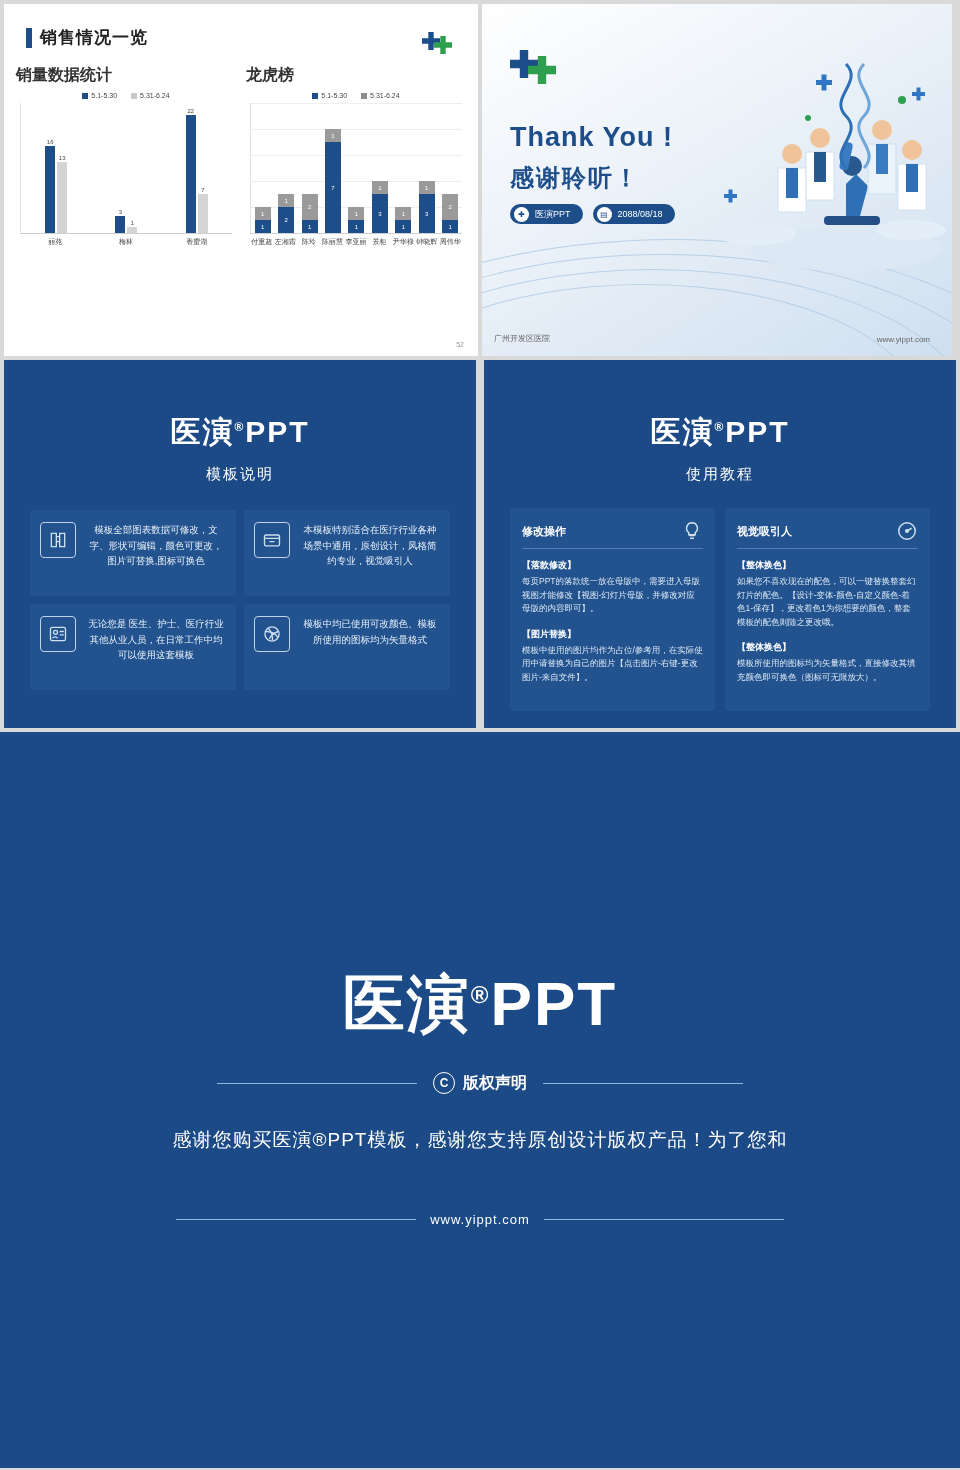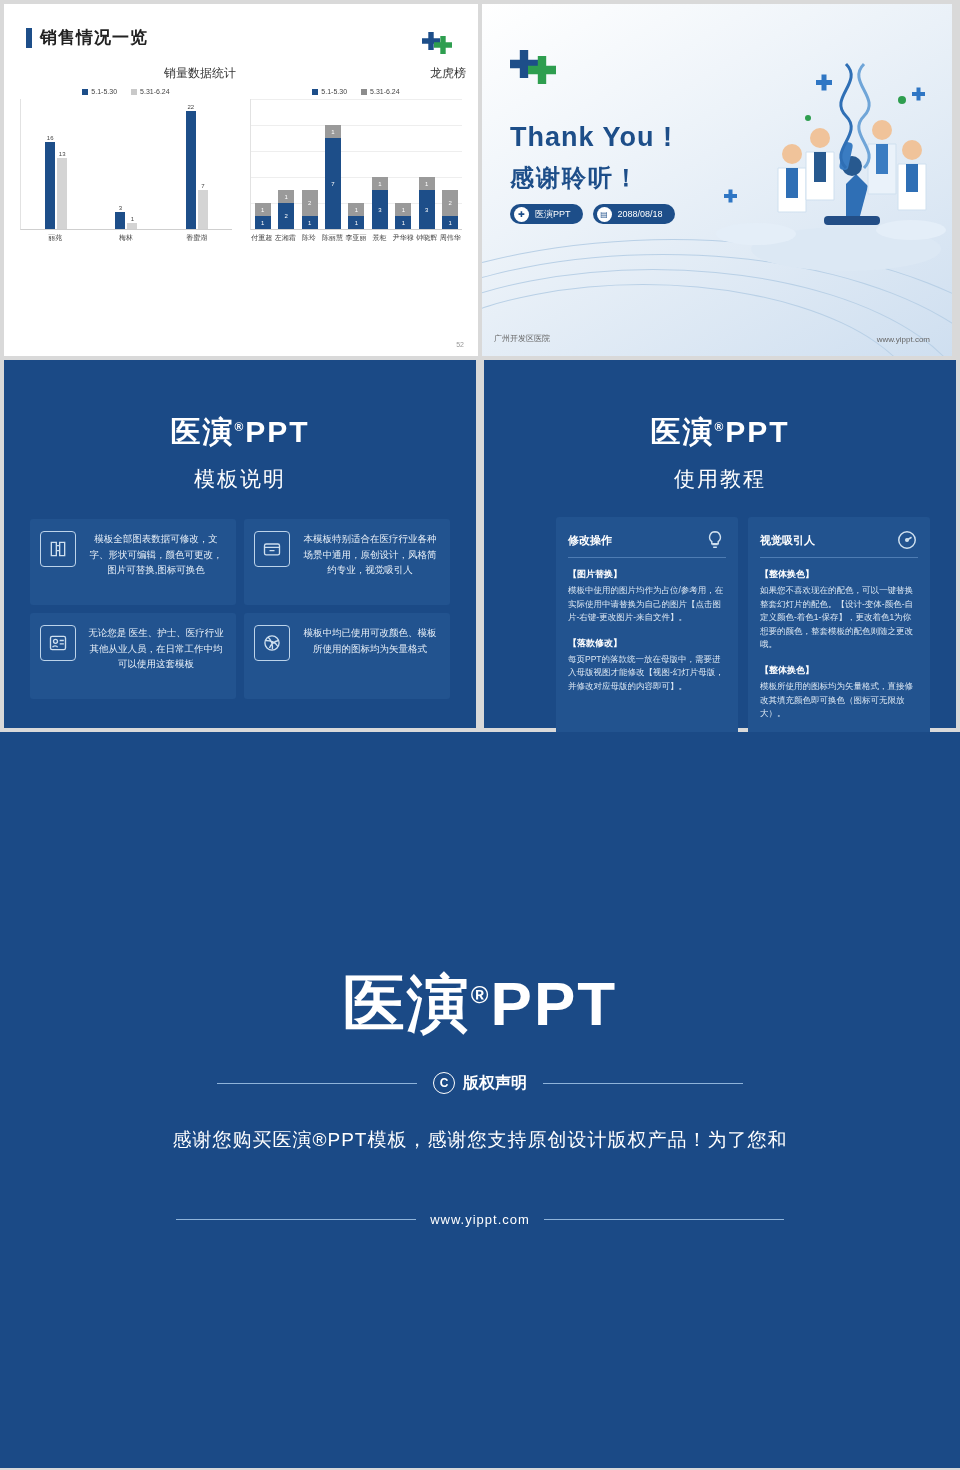--- a/index.html
+++ b/index.html
@@ -13,21 +13,21 @@
   
   .chart-title-bar{display:flex;align-items:center;padding:22px 0 0 22px;}
   .chart-title-bar .bar{width:6px;height:20px;background:#1d4e89;margin-right:8px;}
   .chart-title-bar .txt{font-size:17px;font-weight:bold;color:#222;letter-spacing:1px;}
   .logo-cross{position:absolute;right:24px;top:26px;width:32px;height:24px;}
   .logo-cross .c1{position:absolute;left:0;top:2px;width:18px;height:18px;background:#1d4e89;clip-path:polygon(35% 0,65% 0,65% 35%,100% 35%,100% 65%,65% 65%,65% 100%,35% 100%,35% 65%,0 65%,0 35%,35% 35%);}
   .logo-cross .c2{position:absolute;left:12px;top:6px;width:18px;height:18px;background:#2e9e4f;clip-path:polygon(35% 0,65% 0,65% 35%,100% 35%,100% 65%,65% 65%,65% 100%,35% 100%,35% 65%,0 65%,0 35%,35% 35%);}
 
   .charts-wrap{display:flex;padding:10px 12px 0 12px;gap:10px;}
   .chart-box{flex:1;}
-  .chart-box h4{margin:6px 0 6px 0;text-align:right;font-size:12px;color:#333;font-weight:normal;}
+  .chart-box h4{margin:6px 0 6px 0;text-align:left;font-size:16px;color:#333;font-weight:bold;}
   .legend{display:flex;justify-content:center;gap:14px;font-size:7px;color:#444;margin-bottom:4px;}
   .legend i{display:inline-block;width:6px;height:6px;margin-right:3px;vertical-align:middle;}
   .lg-blue{background:#1d4e89;}
   .lg-grey{background:#c9c9c9;}
   .lg-dark{background:#8c8c8c;}
 
   .plot{position:relative;border-left:1px solid #e2e2e2;border-bottom:1px solid #cfcfcf;height:130px;margin:0 4px;}
   .grid-line{position:absolute;left:0;right:0;border-top:1px solid #eeeeee;}
   .bars{position:absolute;left:0;right:0;bottom:0;top:0;display:flex;align-items:flex-end;justify-content:space-around;}
   .grp{display:flex;align-items:flex-end;gap:2px;height:100%;}
@@ -61,29 +61,29 @@
   .th-foot-l{position:absolute;left:12px;bottom:12px;font-size:8px;color:#666;}
   .th-foot-r{position:absolute;right:22px;bottom:12px;font-size:8px;color:#666;}
   .th-art{position:absolute;right:6px;top:30px;width:250px;height:260px;}
 
   
   .row2{display:flex;width:960px;height:368px;gap:8px;padding:0 4px;box-sizing:border-box;background:#d9d9d9;}
   .slide-blue{flex:1;background:#1b4a86;position:relative;color:#fff;}
   .brand{text-align:center;margin-top:52px;}
   .brand .b1{font-size:30px;font-weight:bold;letter-spacing:2px;}
   .brand .b1 sup{font-size:12px;}
-  .brand .b2{font-size:21px;margin-top:12px;letter-spacing:2px;}
+  .brand .b2{font-size:15px;margin-top:12px;letter-spacing:2px;}
   .cards{display:flex;flex-wrap:wrap;gap:8px;padding:26px 26px 0 26px;}
   .card{width:calc(50% - 4px);background:#215architecture;}
   .card{background:#22538f;border-radius:3px;display:flex;padding:12px 10px;box-sizing:border-box;min-height:86px;}
   .card .ico{width:34px;min-width:34px;height:34px;border:1.5px solid #bcd3ea;border-radius:4px;margin-right:10px;display:flex;align-items:center;justify-content:center;}
   .card .ico svg{width:20px;height:20px;}
   .card p{margin:0;font-size:9.5px;line-height:1.65;color:#e8f0f8;text-align:center;}
 
-  .tut-cols{display:flex;gap:10px;padding:24px 26px 0 26px;margin-left:46px;}
+  .tut-cols{display:flex;gap:10px;padding:24px 26px 0 26px;}
   .tut-col{flex:1;background:#22538f;border-radius:3px;padding:12px 12px 14px 12px;box-sizing:border-box;min-height:200px;}
   .tut-head{display:flex;align-items:center;justify-content:space-between;border-bottom:1px solid #4e7cb3;padding-bottom:6px;margin-bottom:10px;}
   .tut-head .t{font-size:11px;font-weight:bold;}
   .tut-head .ic{width:22px;height:22px;}
   .tut-block{margin-bottom:12px;}
   .tut-block .h{font-size:9px;font-weight:bold;margin-bottom:3px;color:#fff;}
   .tut-block .d{font-size:8.5px;line-height:1.6;color:#dbe7f3;}
 
   
   .row3{width:960px;height:736px;background:#1b4a86;margin-top:4px;position:relative;color:#fff;}
@@ -366,26 +366,26 @@
       <div class="tut-col">
         <div class="tut-head">
           <span class="t">修改操作</span>
           <span class="ic">
             <svg viewBox="0 0 24 24" fill="none" stroke="#cfe0ef" stroke-width="1.6">
                 <path d="M9 17h6M10 20h4M12 3a6 6 0 0 0-3.5 10.8V16h7v-2.2A6 6 0 0 0 12 3z"></path>
               </svg>
           </span>
         </div>
         <div class="tut-block">
+          <div class="h">【落款修改】</div>
+          <div class="d">每页PPT的落款统一放在母版中，需要进入母版视图才能修改【视图-幻灯片母版，并修改对应母版的内容即可】。</div>
+        </div>
+        <div class="tut-block">
           <div class="h">【图片替换】</div>
           <div class="d">模板中使用的图片均作为占位/参考用，在实际使用中请替换为自己的图片【点击图片-右键-更改图片-来自文件】。</div>
-        </div>
-        <div class="tut-block">
-          <div class="h">【落款修改】</div>
-          <div class="d">每页PPT的落款统一放在母版中，需要进入母版视图才能修改【视图-幻灯片母版，并修改对应母版的内容即可】。</div>
         </div>
       </div>
 
       <div class="tut-col">
         <div class="tut-head">
           <span class="t">视觉吸引人</span>
           <span class="ic">
             <svg viewBox="0 0 24 24" fill="none" stroke="#cfe0ef" stroke-width="1.6">
                 <circle cx="12" cy="12" r="9"></circle>
                 <path d="M12 12l5-3"></path>

